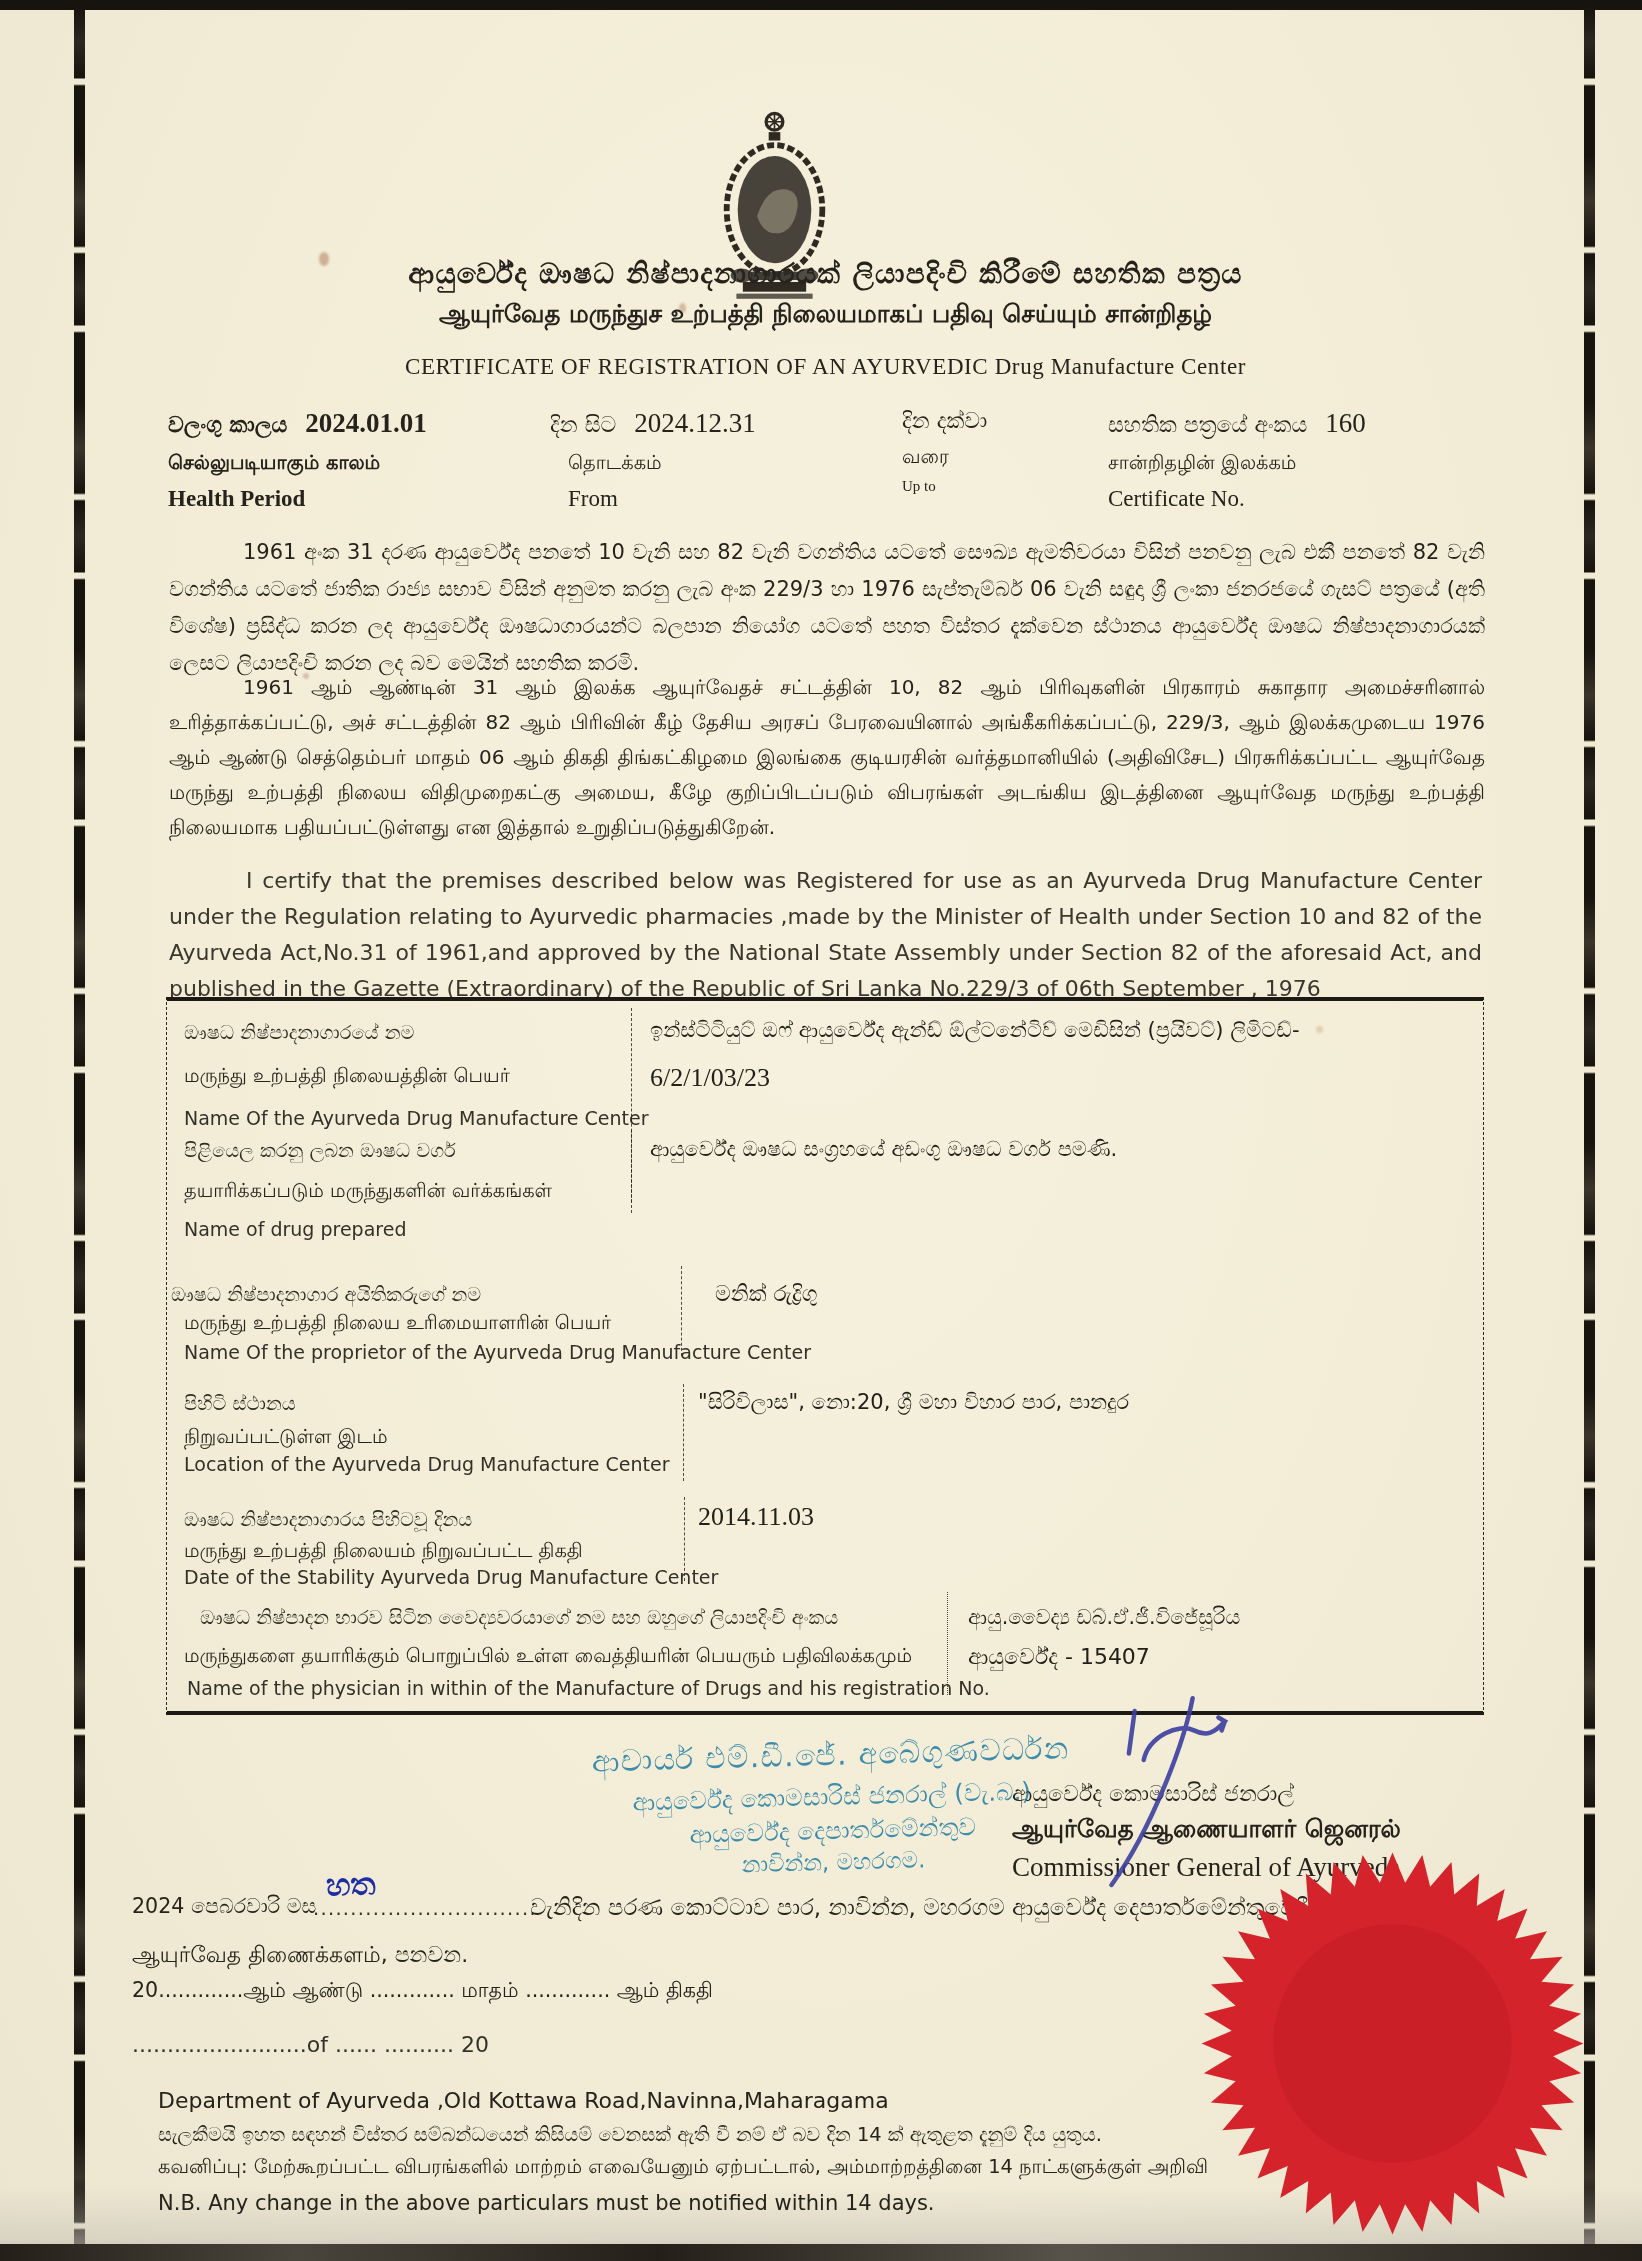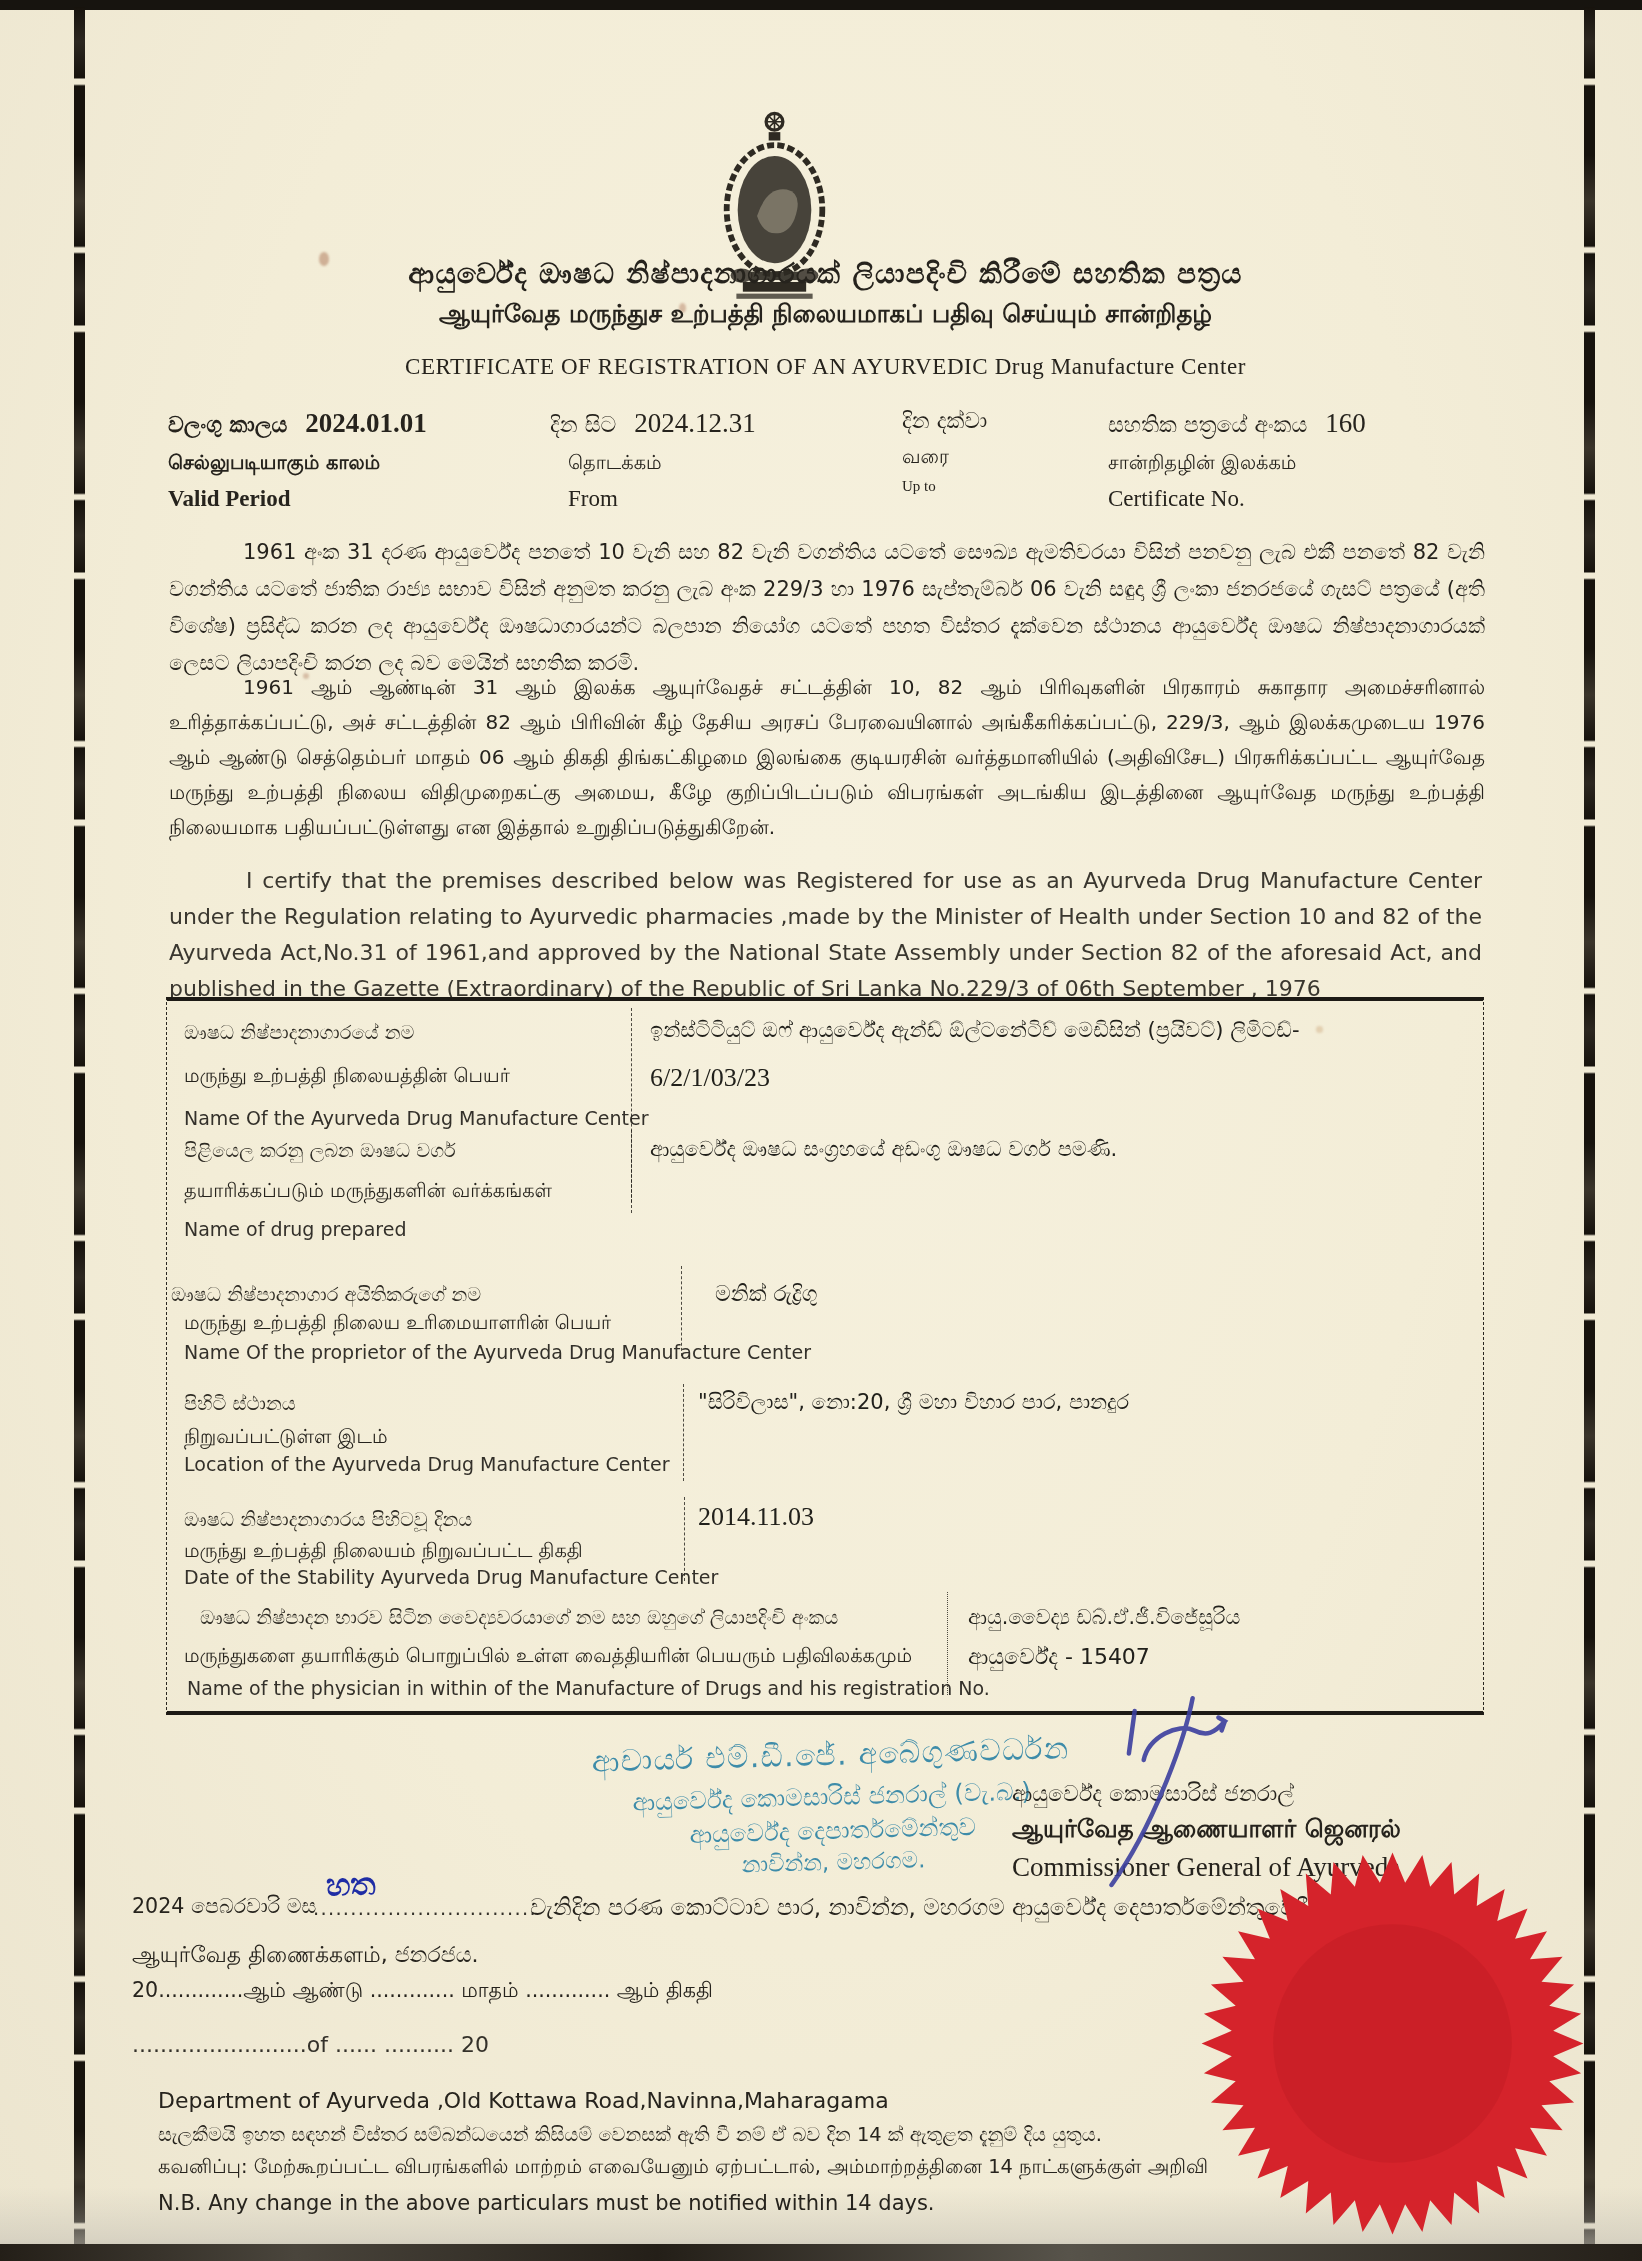--- a/index.html
+++ b/index.html
@@ -77,21 +77,21 @@
   <div class="abs center" style="left:90px;top:257px;width:1471px;font-size:28px;font-weight:bold;letter-spacing:1.3px;">ආයුර්වේද ඖෂධ නිෂ්පාදනාගාරයක් ලියාපදිංචි කිරීමේ සහතික පත්‍රය</div>
   <div class="abs center" style="left:90px;top:299px;width:1471px;font-size:24.5px;font-weight:bold;">ஆயுர்வேத மருந்துச உற்பத்தி நிலையமாகப் பதிவு செய்யும் சான்றிதழ்</div>
   <div class="abs center serif" style="left:90px;top:354px;width:1471px;font-size:23px;letter-spacing:0.6px;">CERTIFICATE OF REGISTRATION OF AN AYURVEDIC Drug Manufacture Center</div>
 
   <div class="abs" style="left:168px;top:408px;font-weight:bold;">
     <div class="meta-line1">
         <span style="font-size:22px;">වලංගු කාලය</span>
         <span class="serif" style="font-size:27px;">2024.01.01</span>
       </div>
     <div style="font-size:19.4px;margin-top:11.6px;">செல்லுபடியாகும் காலம்</div>
-    <div class="serif" style="font-size:23px;margin-top:10.3px;">Valid Period</div>
+    <div class="serif" style="font-size:23px;margin-top:10.3px;">Health Period</div>
   </div>
   <div class="abs" style="left:550px;top:408px;">
     <div class="meta-line1">
         <span style="font-size:22px;">දින සිට</span>
         <span class="serif" style="font-size:27px;">2024.12.31</span>
       </div>
     <div style="font-size:19.4px;margin-top:11.6px;margin-left:18px;">தொடக்கம்</div>
     <div class="serif" style="font-size:23px;margin-top:10.3px;margin-left:18px;">From</div>
   </div>
   <div class="abs" style="left:902px;top:408px;">
@@ -176,21 +176,21 @@
         <path d="M142,118 C150,82 196,60 220,72 C240,82 252,76 268,58 L258,52 M268,58 L263,72"></path>
       </g>
     </svg>
   </div>
 
   <div class="abs" style="left:132px;top:1894px;font-size:20.6px;">2024 පෙබරවාරි මස</div>
   <div class="abs" style="left:313px;top:1897px;font-size:19.4px;letter-spacing:1.3px;color:#34312a;">..............................</div>
   <div class="abs hand" style="left:326px;top:1866px;font-size:31px;font-weight:bold;">හත</div>
   <div class="abs nowrap" style="left:530px;top:1894px;font-size:23px;">වැනිදින පරණ කොට්ටාව පාර, නාවින්න, මහරගම ආයුර්වේද දෙපාර්තමේන්තුවේදී ය.</div>
 
-  <div class="abs" style="left:132px;top:1942px;font-size:22px;">ஆயுர்வேத திணைக்களம், ජනරජය.</div>
+  <div class="abs" style="left:132px;top:1942px;font-size:22px;">ஆயுர்வேத திணைக்களம், පනවන.</div>
   <div class="abs" style="left:132px;top:1978px;font-size:20.6px;">20.............ஆம் ஆண்டு ............. மாதம் ............. ஆம் திகதி</div>
   <div class="abs" style="left:132px;top:2032px;font-size:22px;color:#34312a;">.........................of ......  ..........  20</div>
   <div class="abs" style="left:158px;top:2088px;font-size:22px;">Department of Ayurveda ,Old Kottawa Road,Navinna,Maharagama</div>
   <div class="abs nowrap" style="left:158px;top:2123px;font-size:19.4px;">සැලකීමයි ඉහත සඳහන් විස්තර සම්බන්ධයෙන් කිසියම් වෙනසක් ඇති වී නම් ඒ බව දින 14 ක් ඇතුළත දැනුම් දිය යුතුය.</div>
   <div class="abs nowrap" style="left:158px;top:2155px;font-size:19.4px;">கவனிப்பு: மேற்கூறப்பட்ட விபரங்களில் மாற்றம் எவையேனும் ஏற்பட்டால், அம்மாற்றத்தினை 14 நாட்களுக்குள் அறிவி</div>
   <div class="abs" style="left:158px;top:2191px;font-size:21px;">N.B. Any change in the above particulars must be notified within 14 days.</div>
 
   <div class="abs seal" style="left:1199px;top:1850px;width:387px;height:387px;">
     <svg width="387" height="387" viewBox="0 0 600 600">
       <polygon points="300.0,4.0 319.6,50.8 346.3,7.6 358.4,56.9 391.5,18.5 395.7,69.0 434.4,36.3 430.6,86.8 474.0,60.5 462.4,109.9 509.3,90.7 490.1,137.6 539.5,126.0 513.2,169.4 563.7,165.6 531.0,204.3 581.5,208.5 543.1,241.6 592.4,253.7 549.2,280.4 596.0,300.0 549.2,319.6 592.4,346.3 543.1,358.4 581.5,391.5 531.0,395.7 563.7,434.4 513.2,430.6 539.5,474.0 490.1,462.4 509.3,509.3 462.4,490.1 474.0,539.5 430.6,513.2 434.4,563.7 395.7,531.0 391.5,581.5 358.4,543.1 346.3,592.4 319.6,549.2 300.0,596.0 280.4,549.2 253.7,592.4 241.6,543.1 208.5,581.5 204.3,531.0 165.6,563.7 169.4,513.2 126.0,539.5 137.6,490.1 90.7,509.3 109.9,462.4 60.5,474.0 86.8,430.6 36.3,434.4 69.0,395.7 18.5,391.5 56.9,358.4 7.6,346.3 50.8,319.6 4.0,300.0 50.8,280.4 7.6,253.7 56.9,241.6 18.5,208.5 69.0,204.3 36.3,165.6 86.8,169.4 60.5,126.0 109.9,137.6 90.7,90.7 137.6,109.9 126.0,60.5 169.4,86.8 165.6,36.3 204.3,69.0 208.5,18.5 241.6,56.9 253.7,7.6 280.4,50.8" fill="#d5232b"></polygon>

